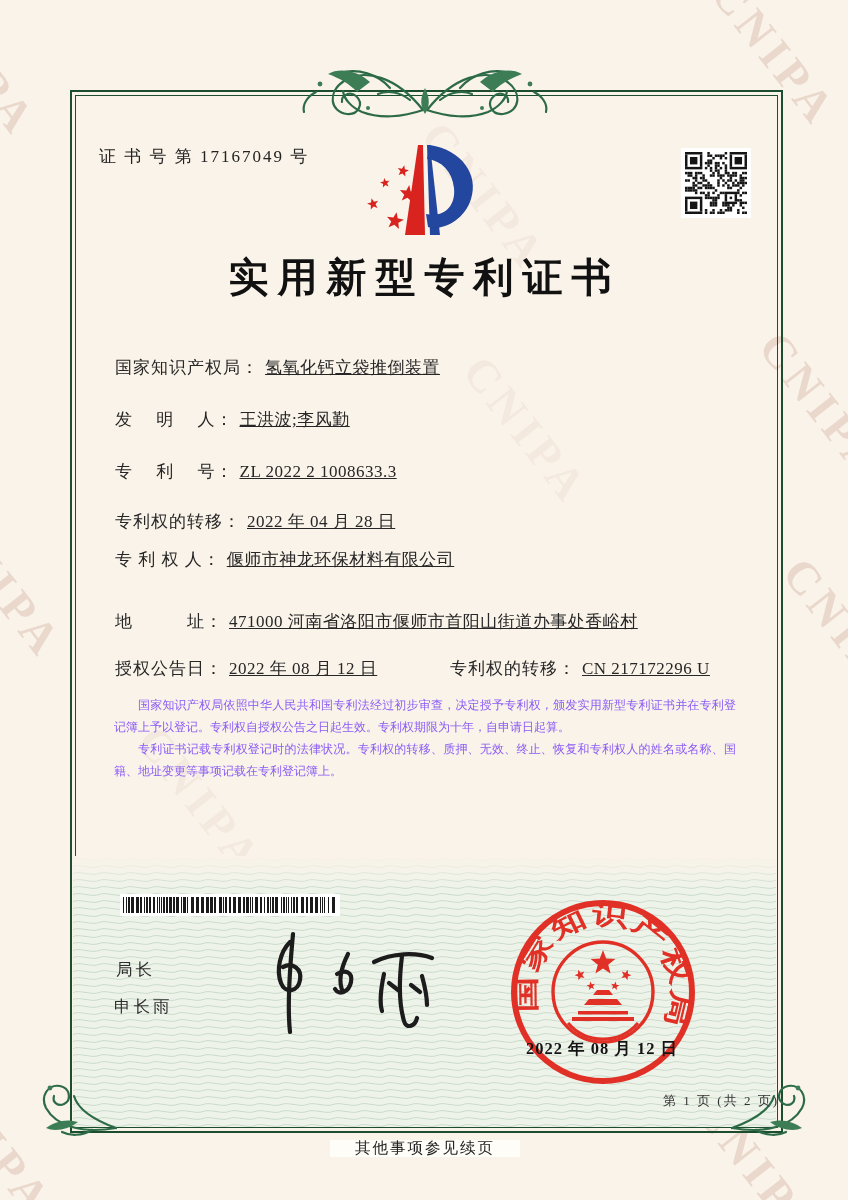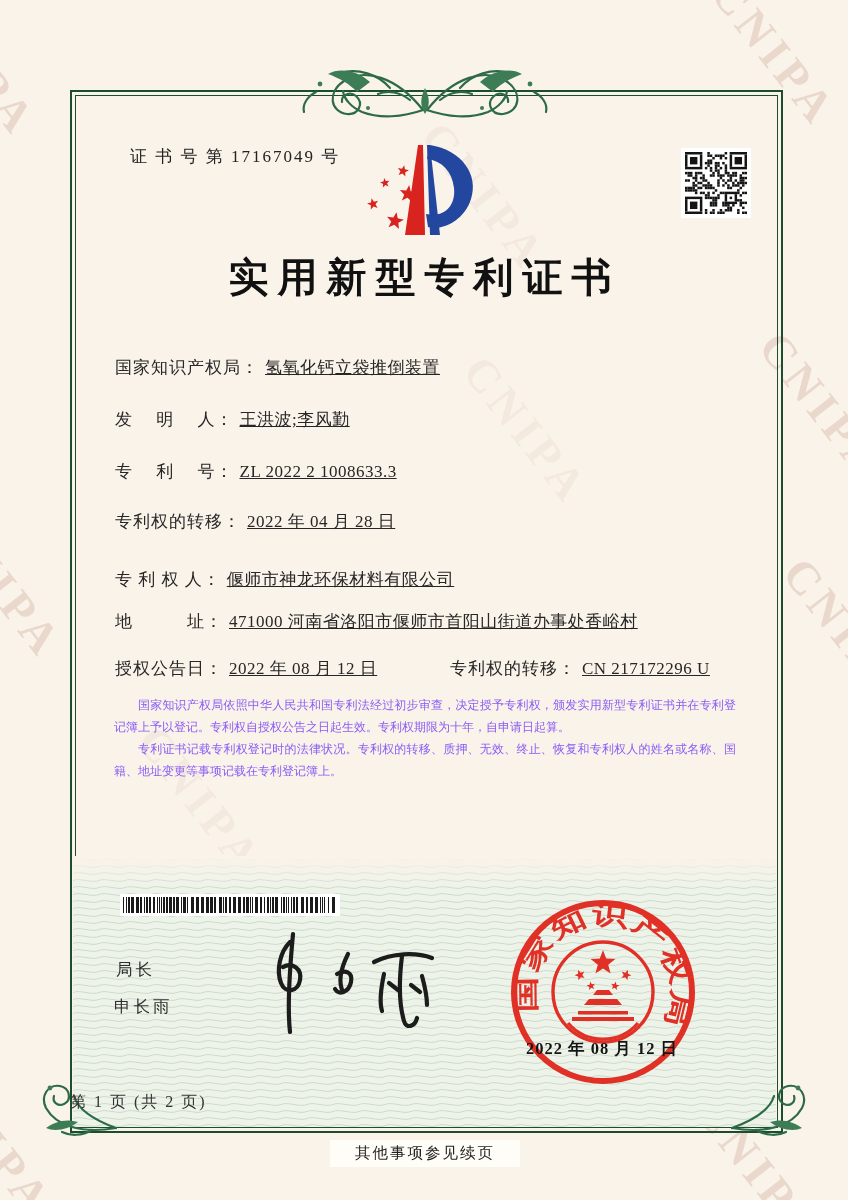--- a/index.html
+++ b/index.html
@@ -20,21 +20,21 @@
   .frame{
     position:absolute; left:70px; top:90px; width:709px; height:1039px;
     border:2px solid #1b4d2e; z-index:1;
   }
   .frame-inner{position:absolute; inset:3px; border:1px solid #1b4d2e;}
   
   .band{position:absolute; left:73px; top:856px; width:703px; height:271px; z-index:1;}
   .band-fade{position:absolute; left:0; top:0; width:100%; height:34px;
     background:linear-gradient(#faf3e9, rgba(250,243,233,0)); }
   
-  .cert-no{position:absolute; left:130px; top:145px; font-size:17px; letter-spacing:2px; z-index:2;}
+  .cert-no{position:absolute; left:99px; top:145px; font-size:17px; letter-spacing:2px; z-index:2;}
   .logo{position:absolute; left:348px; top:131px; z-index:2;}
   .qr{position:absolute; left:681px; top:148px; z-index:2;}
   .title{
     position:absolute; left:70px; top:250px; width:709px; text-align:center;
     font-size:40px; font-weight:700; letter-spacing:9px; color:#111; z-index:2;
   }
   
   .row{position:absolute; left:115px; font-size:17px; color:#262626; z-index:2; white-space:nowrap;}
   .row .lab{letter-spacing:1px;}
   .row .val{margin-left:6px; letter-spacing:.5px;text-decoration:underline;}
@@ -48,23 +48,23 @@
   
   .barcode{position:absolute; left:120px; top:894px; z-index:2;}
   .sig-title{position:absolute; left:116px; top:959px; z-index:2;
     font:16.5px "Liberation Sans","DejaVu Sans",sans-serif; color:#2e2e2e; letter-spacing:3px;}
   .sig-name{position:absolute; left:114px; top:996px; z-index:2;
     font:16.5px "Liberation Sans","DejaVu Sans",sans-serif; color:#2e2e2e; letter-spacing:3px;}
   .signature{position:absolute; left:256px; top:926px; z-index:2;}
   .seal{position:absolute; left:508px; top:897px; z-index:2; opacity:.94;}
   .seal-date{position:absolute; left:506px; top:1038px; width:192px; text-align:center;
     font-size:16.5px; font-weight:700; color:#141414; letter-spacing:1px; z-index:3; white-space:nowrap;}
-  .page-info{position:absolute; left:70px; top:1092px; width:709px; text-align:left;
-    font-size:16px; color:#333; z-index:2; letter-spacing:2px;}
-  .cont-box{position:absolute; left:330px; top:1140px; width:190px; height:27px;
+  .page-info{position:absolute; left:70px; top:1092px; width:709px; text-align:right;
+    font-size:13px; color:#333; z-index:2; letter-spacing:2px;}
+  .cont-box{position:absolute; left:330px; top:1140px; width:190px; height:17px;
     background:#fffdf7; z-index:2; display:flex; align-items:center; justify-content:center;}
   .cont-box span{font-size:15.5px; color:#222; letter-spacing:2px;}
   .ornament{position:absolute; z-index:2; pointer-events:none;}
 </style>
 </head>
 <body>
 
 <div class="page">
 
   <span class="wm" style="left:-58px; top:-22px;">CNIPA</span>
@@ -373,21 +373,21 @@
   </div>
   <div class="row" style="top:408px;">
     <span class="lab">发　 明　 人：</span><span class="val">王洪波;李风勤</span>
   </div>
   <div class="row" style="top:460px;">
     <span class="lab">专　 利　 号：</span><span class="val">ZL 2022 2 1008633.3</span>
   </div>
   <div class="row" style="top:510px;">
     <span class="lab">专利权的转移：</span><span class="val">2022 年 04 月 28 日</span>
   </div>
-  <div class="row" style="top:568px;">
+  <div class="row" style="top:548px;">
     <span class="lab">专 利 权 人：</span><span class="val">偃师市神龙环保材料有限公司</span>
   </div>
   <div class="row" style="top:610px;">
     <span class="lab">地　　　址：</span><span class="val">471000 河南省洛阳市偃师市首阳山街道办事处香峪村</span>
   </div>
   <div class="row" style="top:657px; width:640px;">
     <span class="lab">授权公告日：</span><span class="val">2022 年 08 月 12 日</span>
     <span class="pair2">
       <span class="lab">专利权的转移：</span><span class="val">CN 217172296 U</span>
     </span>

